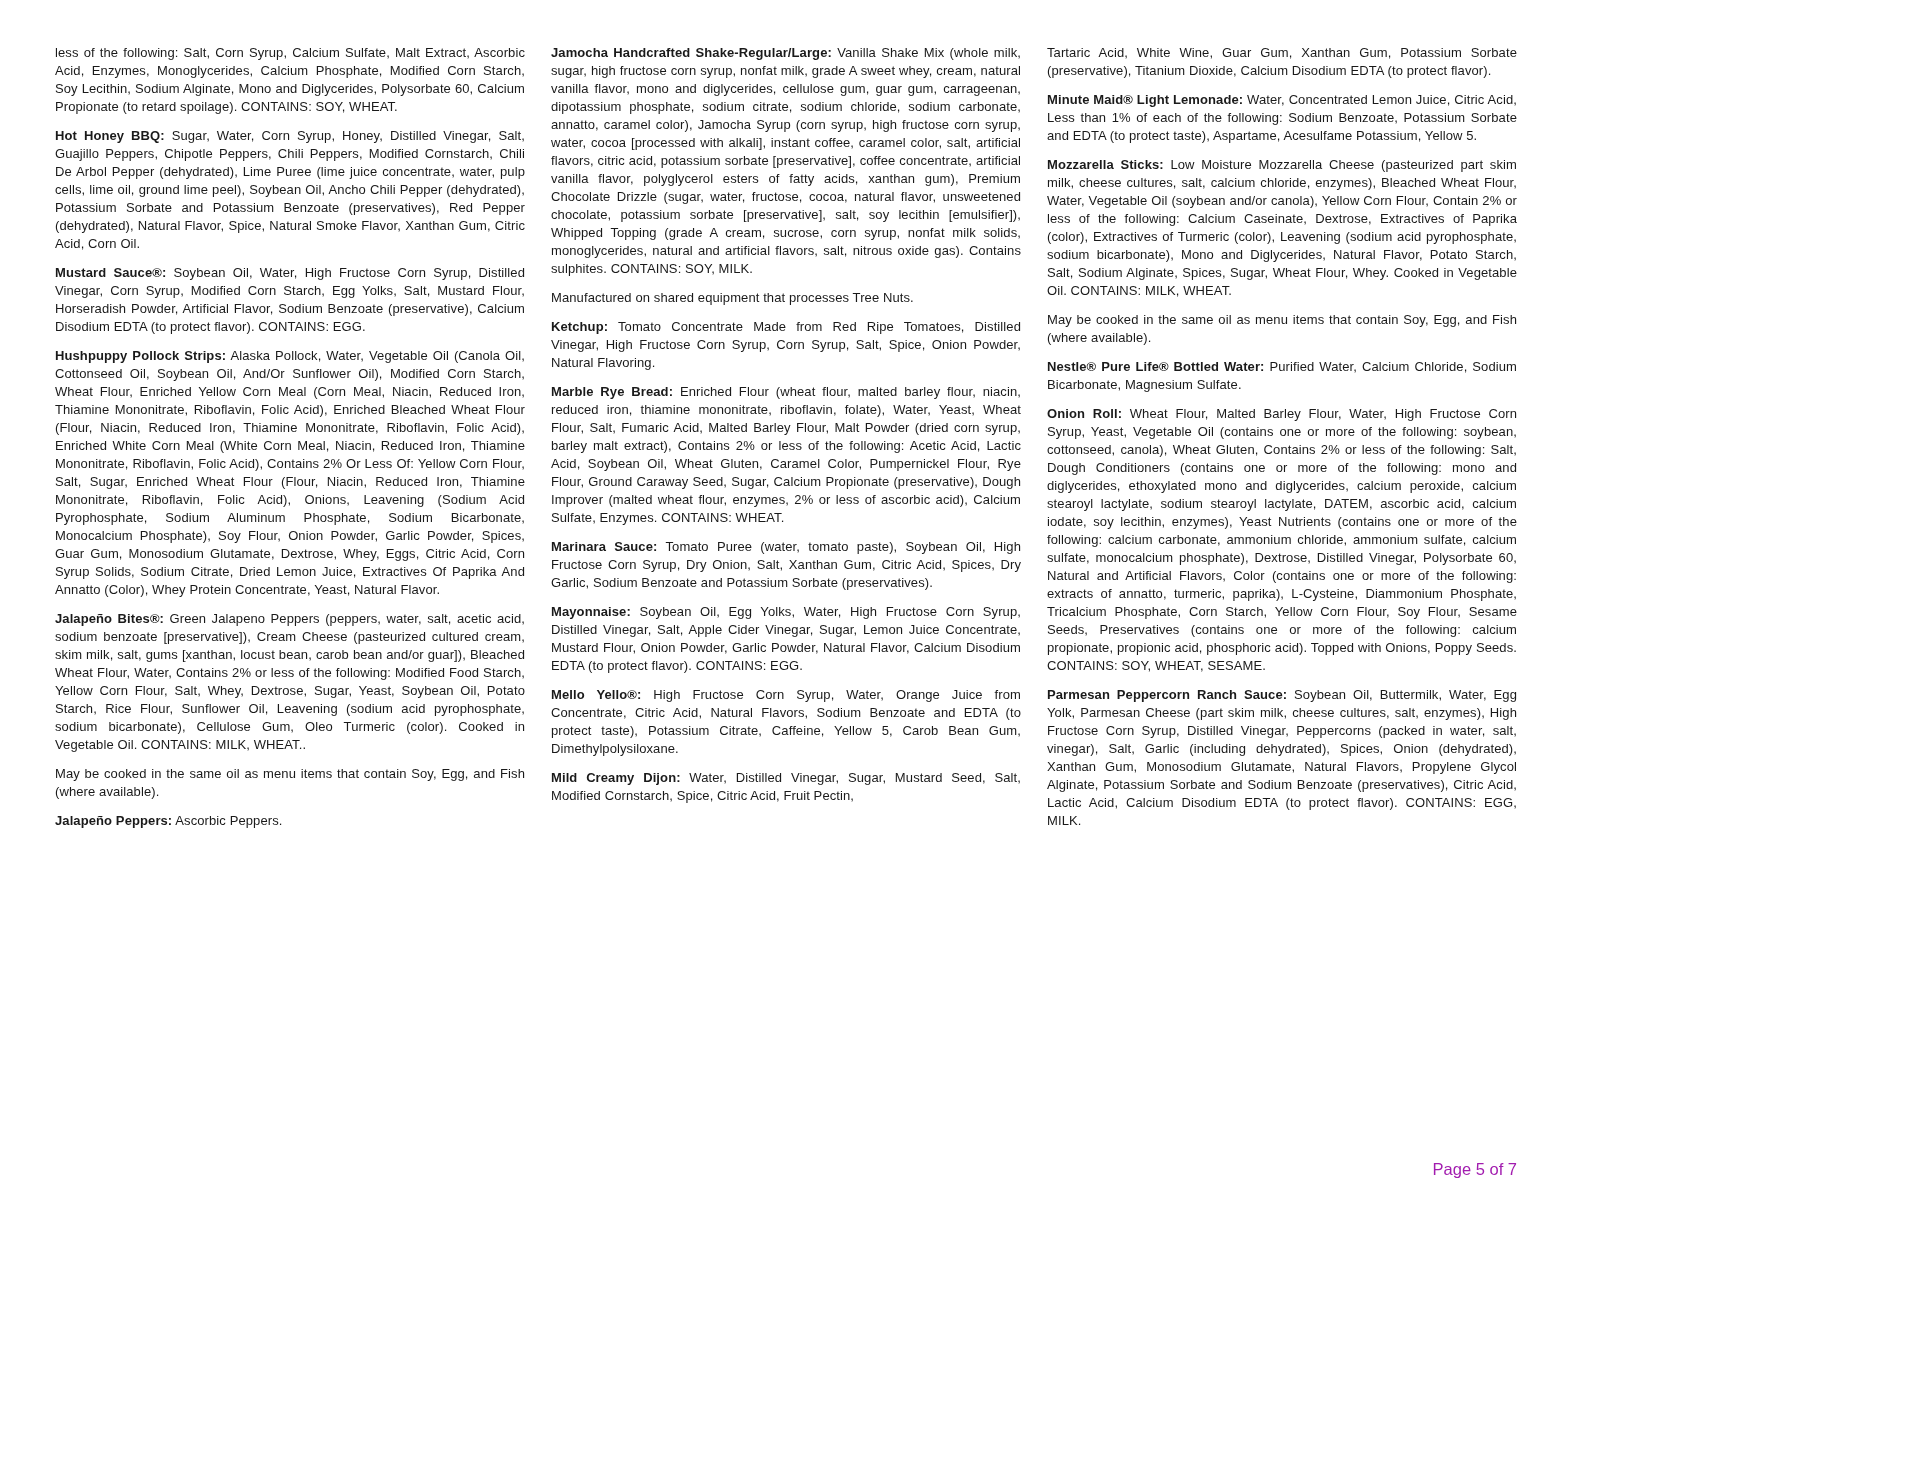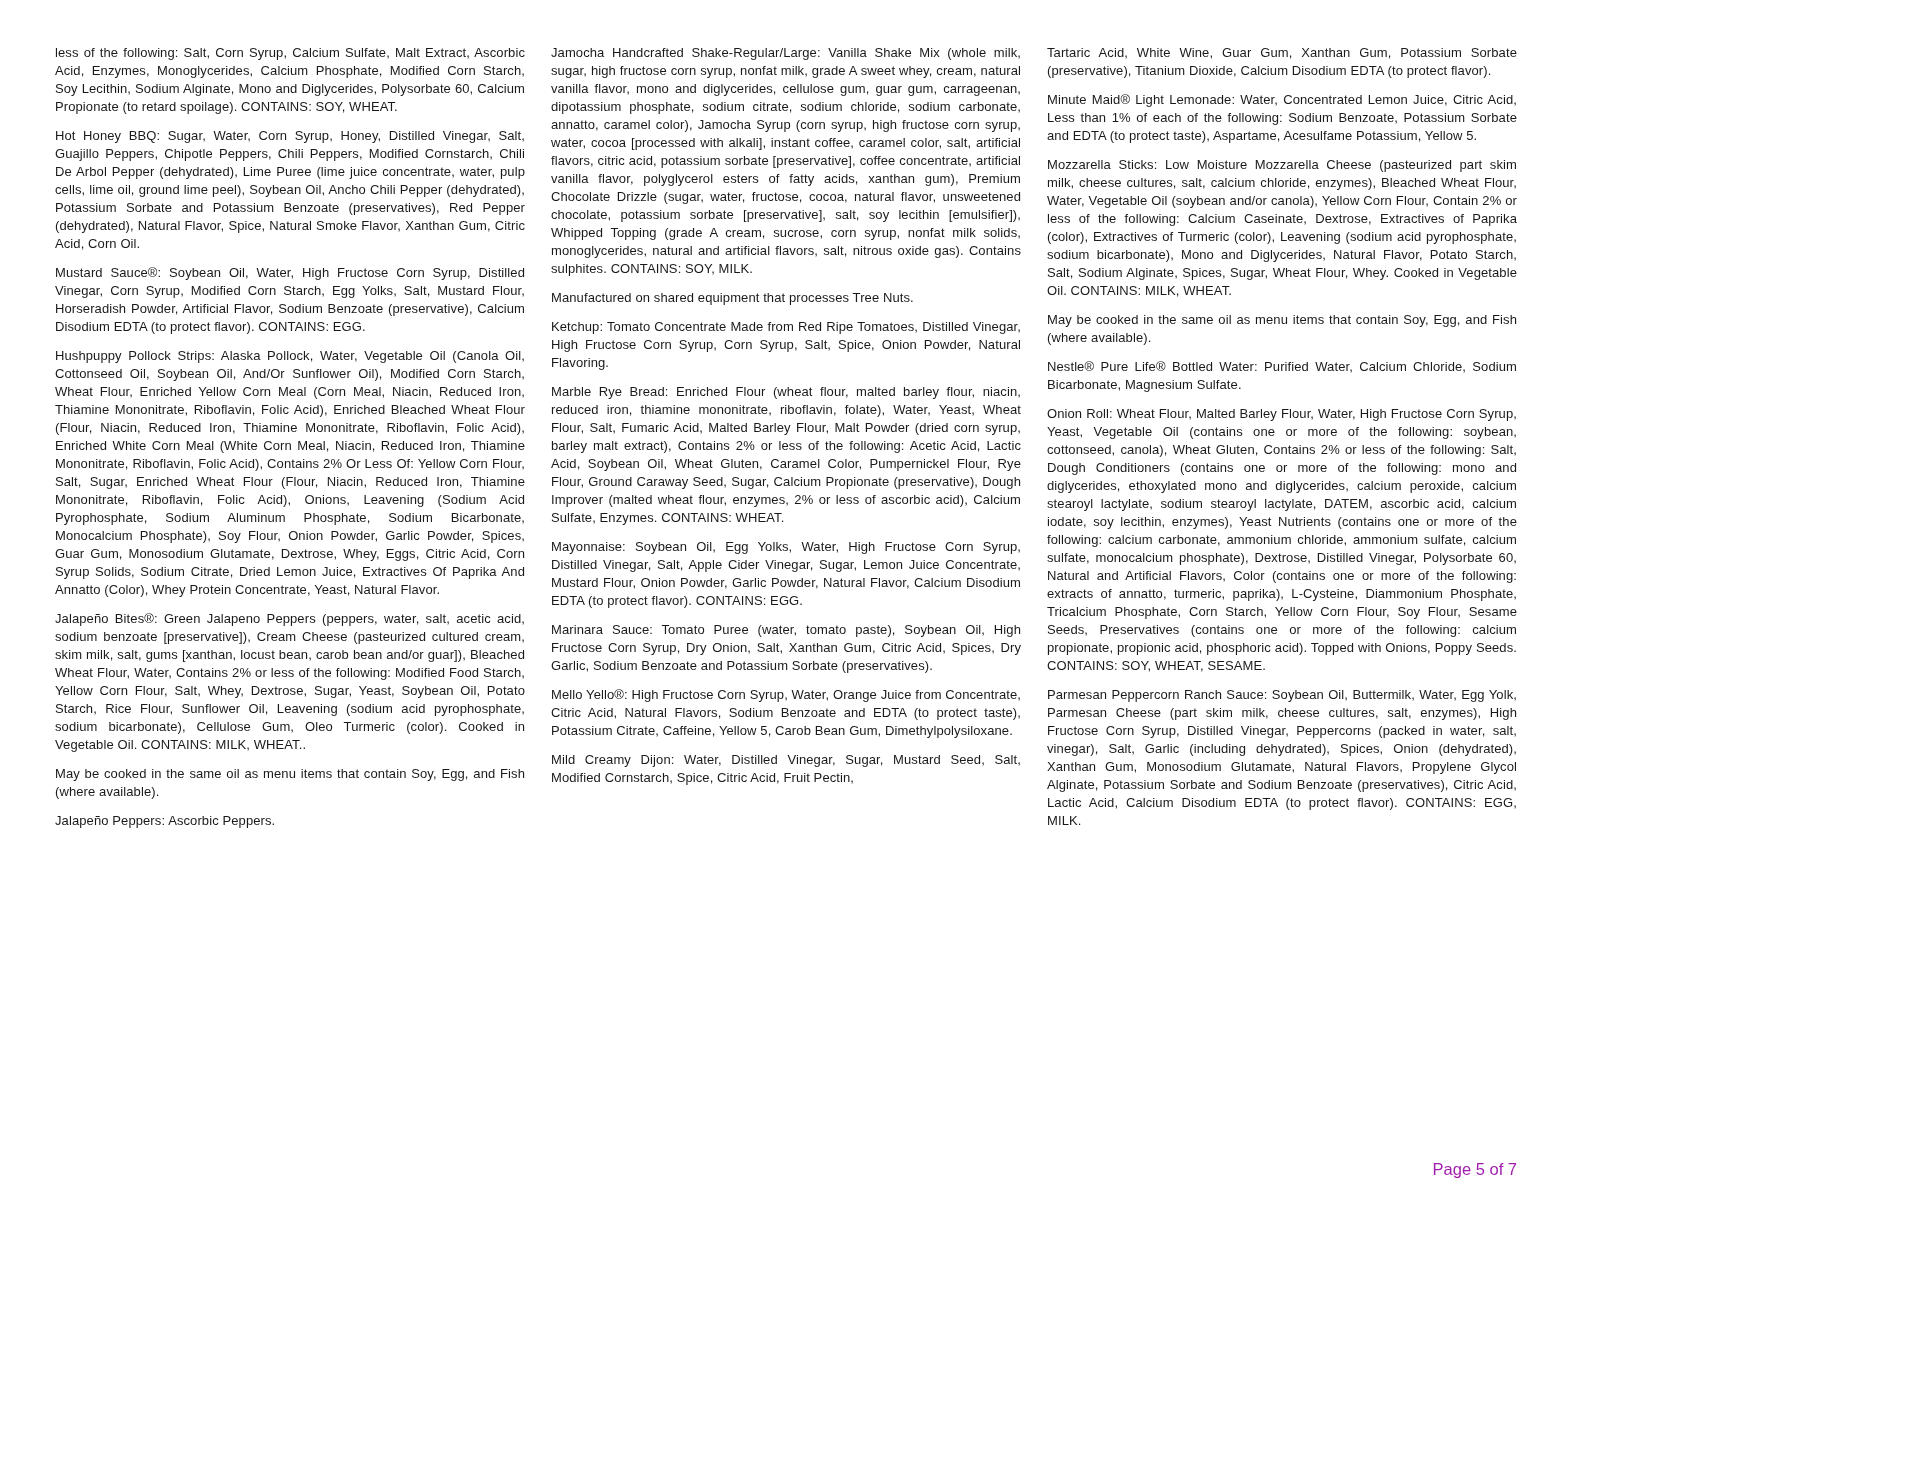--- a/index.html
+++ b/index.html
@@ -37,21 +37,21 @@
     flex: 0 0 470px;
     font-size: 13px;
     line-height: 18px;
     text-align: justify;
     letter-spacing: 0.1px;
   }
   .para {
     margin: 0 0 11px 0;
   }
   .para strong {
-    font-weight: normal;
+    font-weight: bold;
   }
   .footer {
     position: absolute;
     top: 1158px;
     left: 55px;
     width: 1462px;
     text-align: right;
     font-size: 16.5px;
     line-height: 22px;
     color: #a21caf;
@@ -69,22 +69,22 @@
         <p class="para"><strong>Hushpuppy Pollock Strips:</strong> <span>Alaska Pollock, Water, Vegetable Oil (Canola Oil, Cottonseed Oil, Soybean Oil, And/Or Sunflower Oil), Modified Corn Starch, Wheat Flour, Enriched Yellow Corn Meal (Corn Meal, Niacin, Reduced Iron, Thiamine Mononitrate, Riboflavin, Folic Acid), Enriched Bleached Wheat Flour (Flour, Niacin, Reduced Iron, Thiamine Mononitrate, Riboflavin, Folic Acid), Enriched White Corn Meal (White Corn Meal, Niacin, Reduced Iron, Thiamine Mononitrate, Riboflavin, Folic Acid), Contains 2% Or Less Of: Yellow Corn Flour, Salt, Sugar, Enriched Wheat Flour (Flour, Niacin, Reduced Iron, Thiamine Mononitrate, Riboflavin, Folic Acid), Onions, Leavening (Sodium Acid Pyrophosphate, Sodium Aluminum Phosphate, Sodium Bicarbonate, Monocalcium Phosphate), Soy Flour, Onion Powder, Garlic Powder, Spices, Guar Gum, Monosodium Glutamate, Dextrose, Whey, Eggs, Citric Acid, Corn Syrup Solids, Sodium Citrate, Dried Lemon Juice, Extractives Of Paprika And Annatto (Color), Whey Protein Concentrate, Yeast, Natural Flavor.</span></p>
         <p class="para"><strong>Jalapeño Bites®:</strong> <span>Green Jalapeno Peppers (peppers, water, salt, acetic acid, sodium benzoate [preservative]), Cream Cheese (pasteurized cultured cream, skim milk, salt, gums [xanthan, locust bean, carob bean and/or guar]), Bleached Wheat Flour, Water, Contains 2% or less of the following:  Modified Food Starch, Yellow Corn Flour, Salt, Whey, Dextrose, Sugar, Yeast, Soybean Oil, Potato Starch, Rice Flour, Sunflower Oil, Leavening (sodium acid pyrophosphate, sodium bicarbonate), Cellulose Gum, Oleo Turmeric (color). Cooked in Vegetable Oil. CONTAINS: MILK, WHEAT..</span></p>
         <p class="para"><span>May be cooked in the same oil as menu items that contain Soy, Egg, and Fish (where available).</span></p>
         <p class="para"><strong>Jalapeño Peppers:</strong> <span>Ascorbic Peppers.</span></p>
       </div>
     <div class="col">
         <p class="para"><strong>Jamocha Handcrafted Shake-Regular/Large:</strong> <span>Vanilla Shake Mix (whole milk, sugar, high fructose corn syrup, nonfat milk, grade A sweet whey, cream, natural vanilla flavor, mono and diglycerides, cellulose gum, guar gum, carrageenan, dipotassium phosphate, sodium citrate, sodium chloride, sodium carbonate, annatto, caramel color), Jamocha Syrup (corn syrup, high fructose corn syrup, water, cocoa [processed with alkali], instant coffee, caramel color, salt, artificial flavors, citric acid, potassium sorbate [preservative], coffee concentrate, artificial vanilla flavor, polyglycerol esters of fatty acids, xanthan gum), Premium Chocolate Drizzle (sugar, water, fructose, cocoa, natural flavor, unsweetened chocolate, potassium sorbate [preservative], salt, soy lecithin [emulsifier]), Whipped Topping (grade A cream, sucrose, corn syrup, nonfat milk solids, monoglycerides, natural and artificial flavors, salt, nitrous oxide gas). Contains sulphites. CONTAINS: SOY, MILK.</span></p>
         <p class="para"><span>Manufactured on shared equipment that processes Tree Nuts.</span></p>
         <p class="para"><strong>Ketchup:</strong> <span>Tomato Concentrate Made from Red Ripe Tomatoes, Distilled Vinegar, High Fructose Corn Syrup,  Corn Syrup, Salt, Spice, Onion Powder, Natural Flavoring.</span></p>
         <p class="para"><strong>Marble Rye Bread:</strong> <span>Enriched Flour (wheat flour, malted barley flour, niacin, reduced iron, thiamine mononitrate, riboflavin, folate), Water, Yeast, Wheat Flour, Salt, Fumaric Acid, Malted Barley Flour, Malt Powder (dried corn syrup, barley malt extract), Contains 2% or less of the following: Acetic Acid, Lactic Acid, Soybean Oil, Wheat Gluten, Caramel Color, Pumpernickel Flour, Rye Flour, Ground Caraway Seed, Sugar, Calcium Propionate (preservative), Dough Improver (malted wheat flour, enzymes, 2% or less of ascorbic acid), Calcium Sulfate, Enzymes.  CONTAINS:  WHEAT.</span></p>
+        <p class="para"><strong>Marinara Sauce:</strong> <span>Tomato Puree (water, tomato paste), Soybean Oil, High Fructose Corn Syrup, Dry Onion, Salt, Xanthan Gum, Citric Acid, Spices, Dry Garlic, Sodium Benzoate and Potassium Sorbate (preservatives).</span></p>
         <p class="para"><strong>Mayonnaise:</strong> <span>Soybean Oil, Egg Yolks, Water, High Fructose Corn Syrup, Distilled Vinegar, Salt, Apple Cider Vinegar, Sugar, Lemon Juice Concentrate, Mustard Flour, Onion Powder, Garlic Powder, Natural Flavor, Calcium Disodium EDTA (to protect flavor). CONTAINS:  EGG.</span></p>
-        <p class="para"><strong>Marinara Sauce:</strong> <span>Tomato Puree (water, tomato paste), Soybean Oil, High Fructose Corn Syrup, Dry Onion, Salt, Xanthan Gum, Citric Acid, Spices, Dry Garlic, Sodium Benzoate and Potassium Sorbate (preservatives).</span></p>
         <p class="para"><strong>Mello Yello®:</strong> <span>High Fructose Corn Syrup, Water, Orange Juice from Concentrate, Citric Acid, Natural Flavors, Sodium Benzoate and EDTA (to protect taste), Potassium Citrate, Caffeine, Yellow 5, Carob Bean Gum, Dimethylpolysiloxane.</span></p>
         <p class="para"><strong>Mild Creamy Dijon:</strong> <span>Water, Distilled Vinegar, Sugar, Mustard Seed, Salt, Modified Cornstarch, Spice, Citric Acid, Fruit Pectin,</span></p>
       </div>
     <div class="col">
         <p class="para"><span>Tartaric Acid, White Wine, Guar Gum, Xanthan Gum, Potassium Sorbate (preservative), Titanium Dioxide, Calcium Disodium EDTA (to protect flavor).</span></p>
         <p class="para"><strong>Minute Maid® Light Lemonade:</strong> <span>Water, Concentrated Lemon Juice, Citric Acid, Less than 1% of each of the following: Sodium Benzoate, Potassium Sorbate and EDTA (to protect taste), Aspartame, Acesulfame Potassium, Yellow 5.</span></p>
         <p class="para"><strong>Mozzarella Sticks:</strong> <span>Low Moisture Mozzarella Cheese (pasteurized part skim milk, cheese cultures, salt, calcium chloride, enzymes), Bleached Wheat Flour, Water, Vegetable Oil (soybean and/or canola), Yellow Corn Flour, Contain 2% or less of the following: Calcium Caseinate, Dextrose, Extractives of Paprika (color), Extractives of Turmeric (color), Leavening (sodium acid pyrophosphate, sodium bicarbonate), Mono and Diglycerides, Natural Flavor, Potato Starch, Salt, Sodium Alginate, Spices, Sugar, Wheat Flour, Whey. Cooked in Vegetable Oil.  CONTAINS: MILK, WHEAT.</span></p>
         <p class="para"><span>May be cooked in the same oil as menu items that contain Soy, Egg, and Fish (where available).</span></p>
         <p class="para"><strong>Nestle® Pure Life® Bottled Water:</strong> <span>Purified Water, Calcium Chloride, Sodium Bicarbonate, Magnesium Sulfate.</span></p>
         <p class="para"><strong>Onion Roll:</strong> <span>Wheat Flour, Malted Barley Flour, Water, High Fructose Corn Syrup, Yeast, Vegetable Oil (contains one or more of the following: soybean, cottonseed, canola), Wheat Gluten, Contains 2% or less of the following: Salt, Dough Conditioners (contains one or more of the following: mono and diglycerides, ethoxylated mono and diglycerides, calcium peroxide, calcium stearoyl lactylate, sodium stearoyl lactylate, DATEM, ascorbic acid, calcium iodate, soy lecithin, enzymes), Yeast Nutrients (contains one or more of the following: calcium carbonate, ammonium chloride, ammonium sulfate, calcium sulfate, monocalcium phosphate), Dextrose, Distilled Vinegar, Polysorbate 60, Natural and Artificial Flavors, Color (contains one or more of the following: extracts of annatto, turmeric, paprika), L-Cysteine, Diammonium Phosphate, Tricalcium Phosphate, Corn Starch, Yellow Corn Flour, Soy Flour, Sesame Seeds, Preservatives (contains one or more of the following: calcium propionate, propionic acid, phosphoric acid). Topped with Onions, Poppy Seeds. CONTAINS: SOY, WHEAT, SESAME.</span></p>

